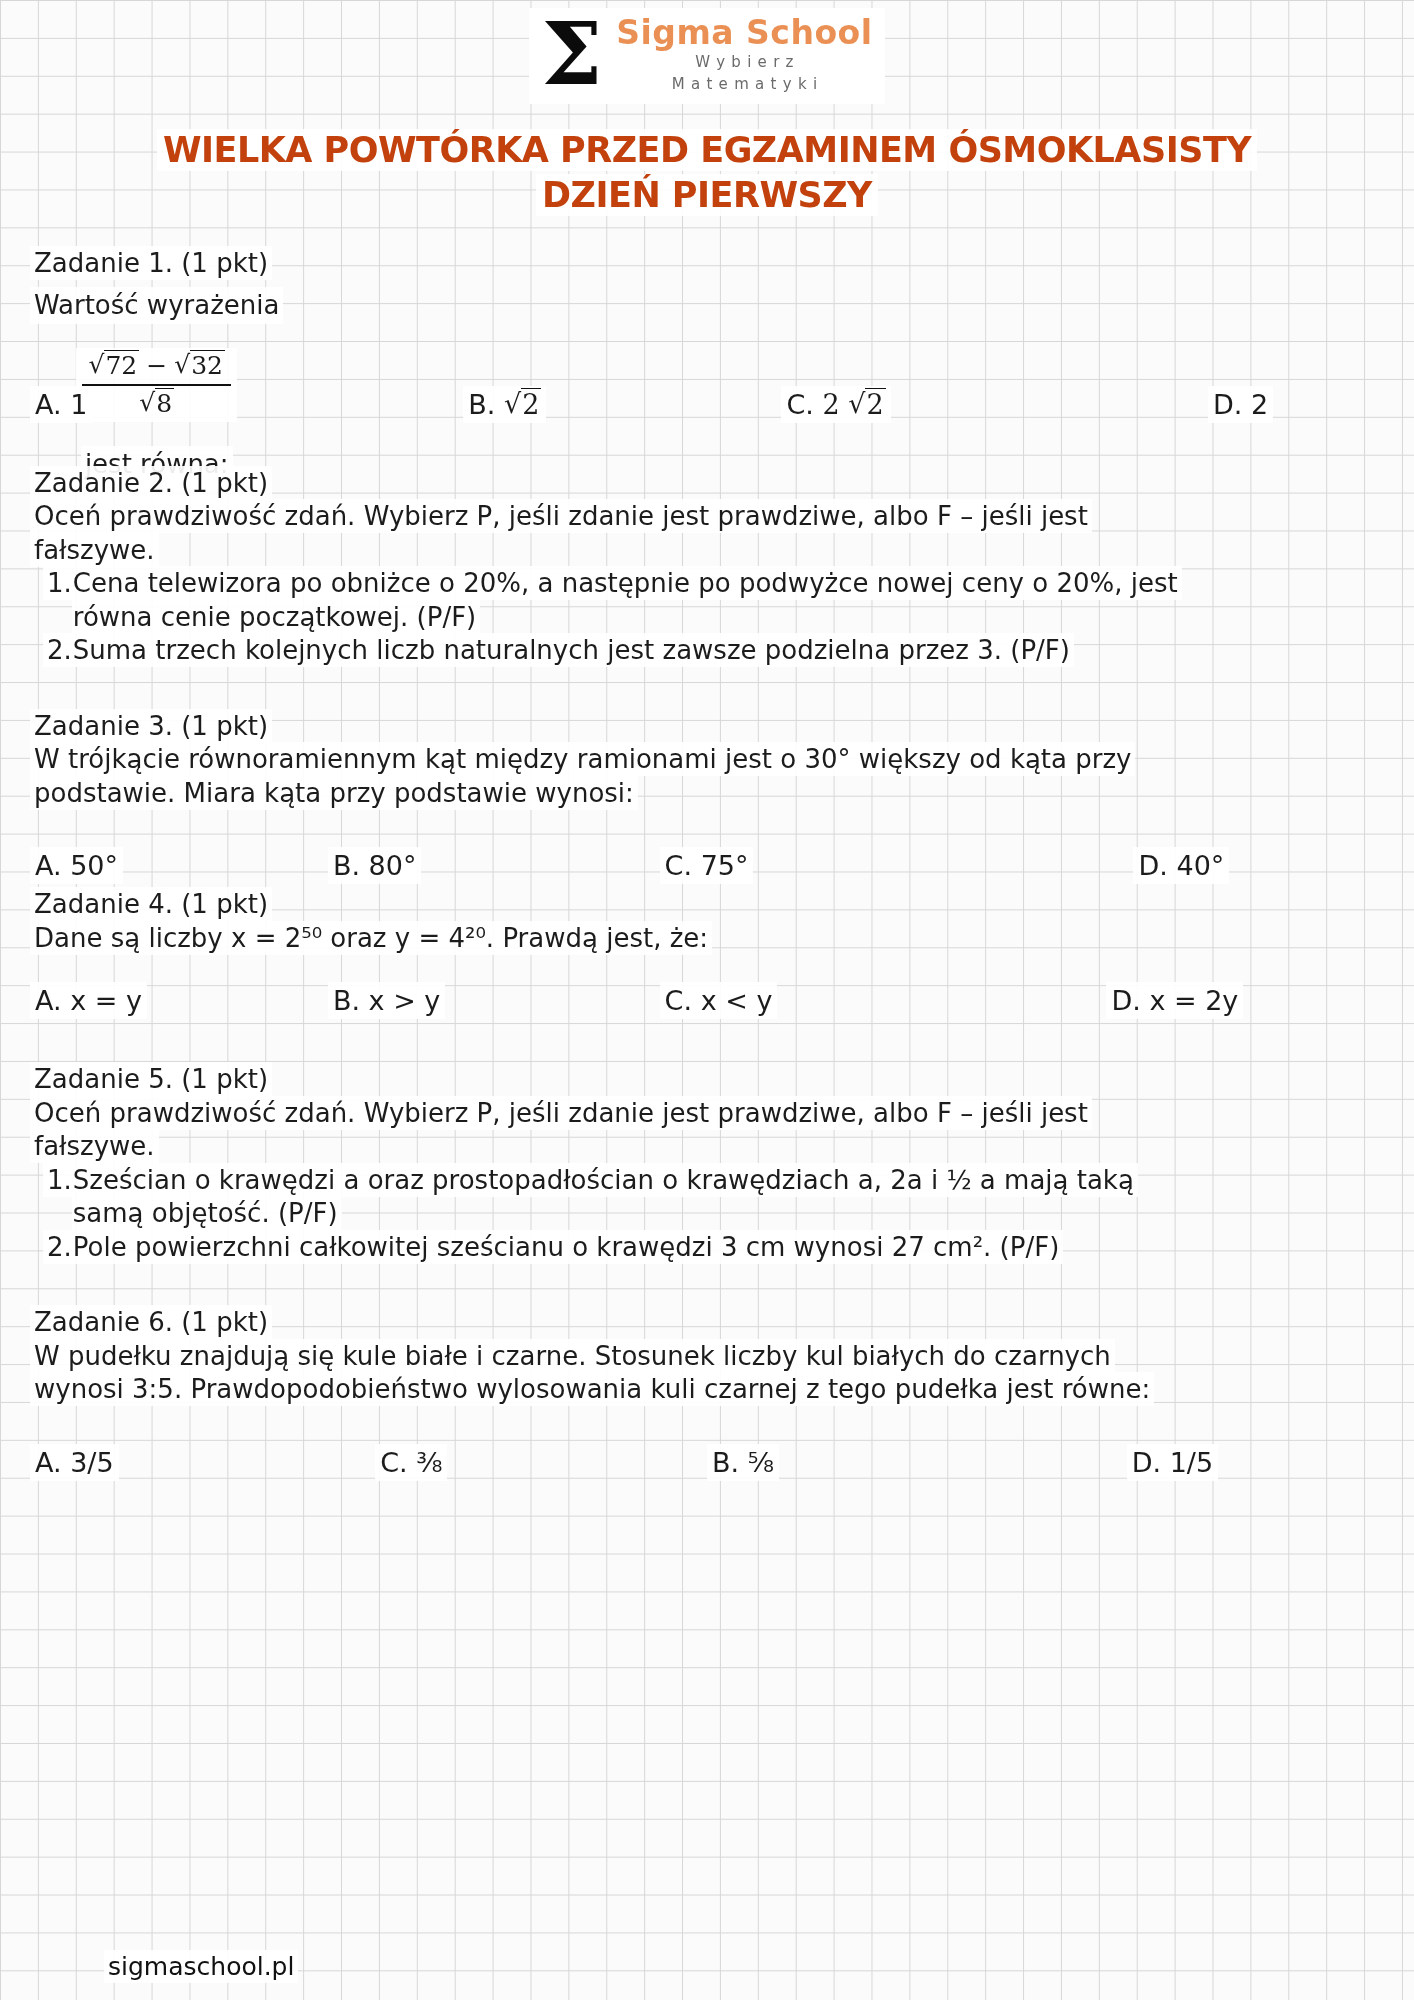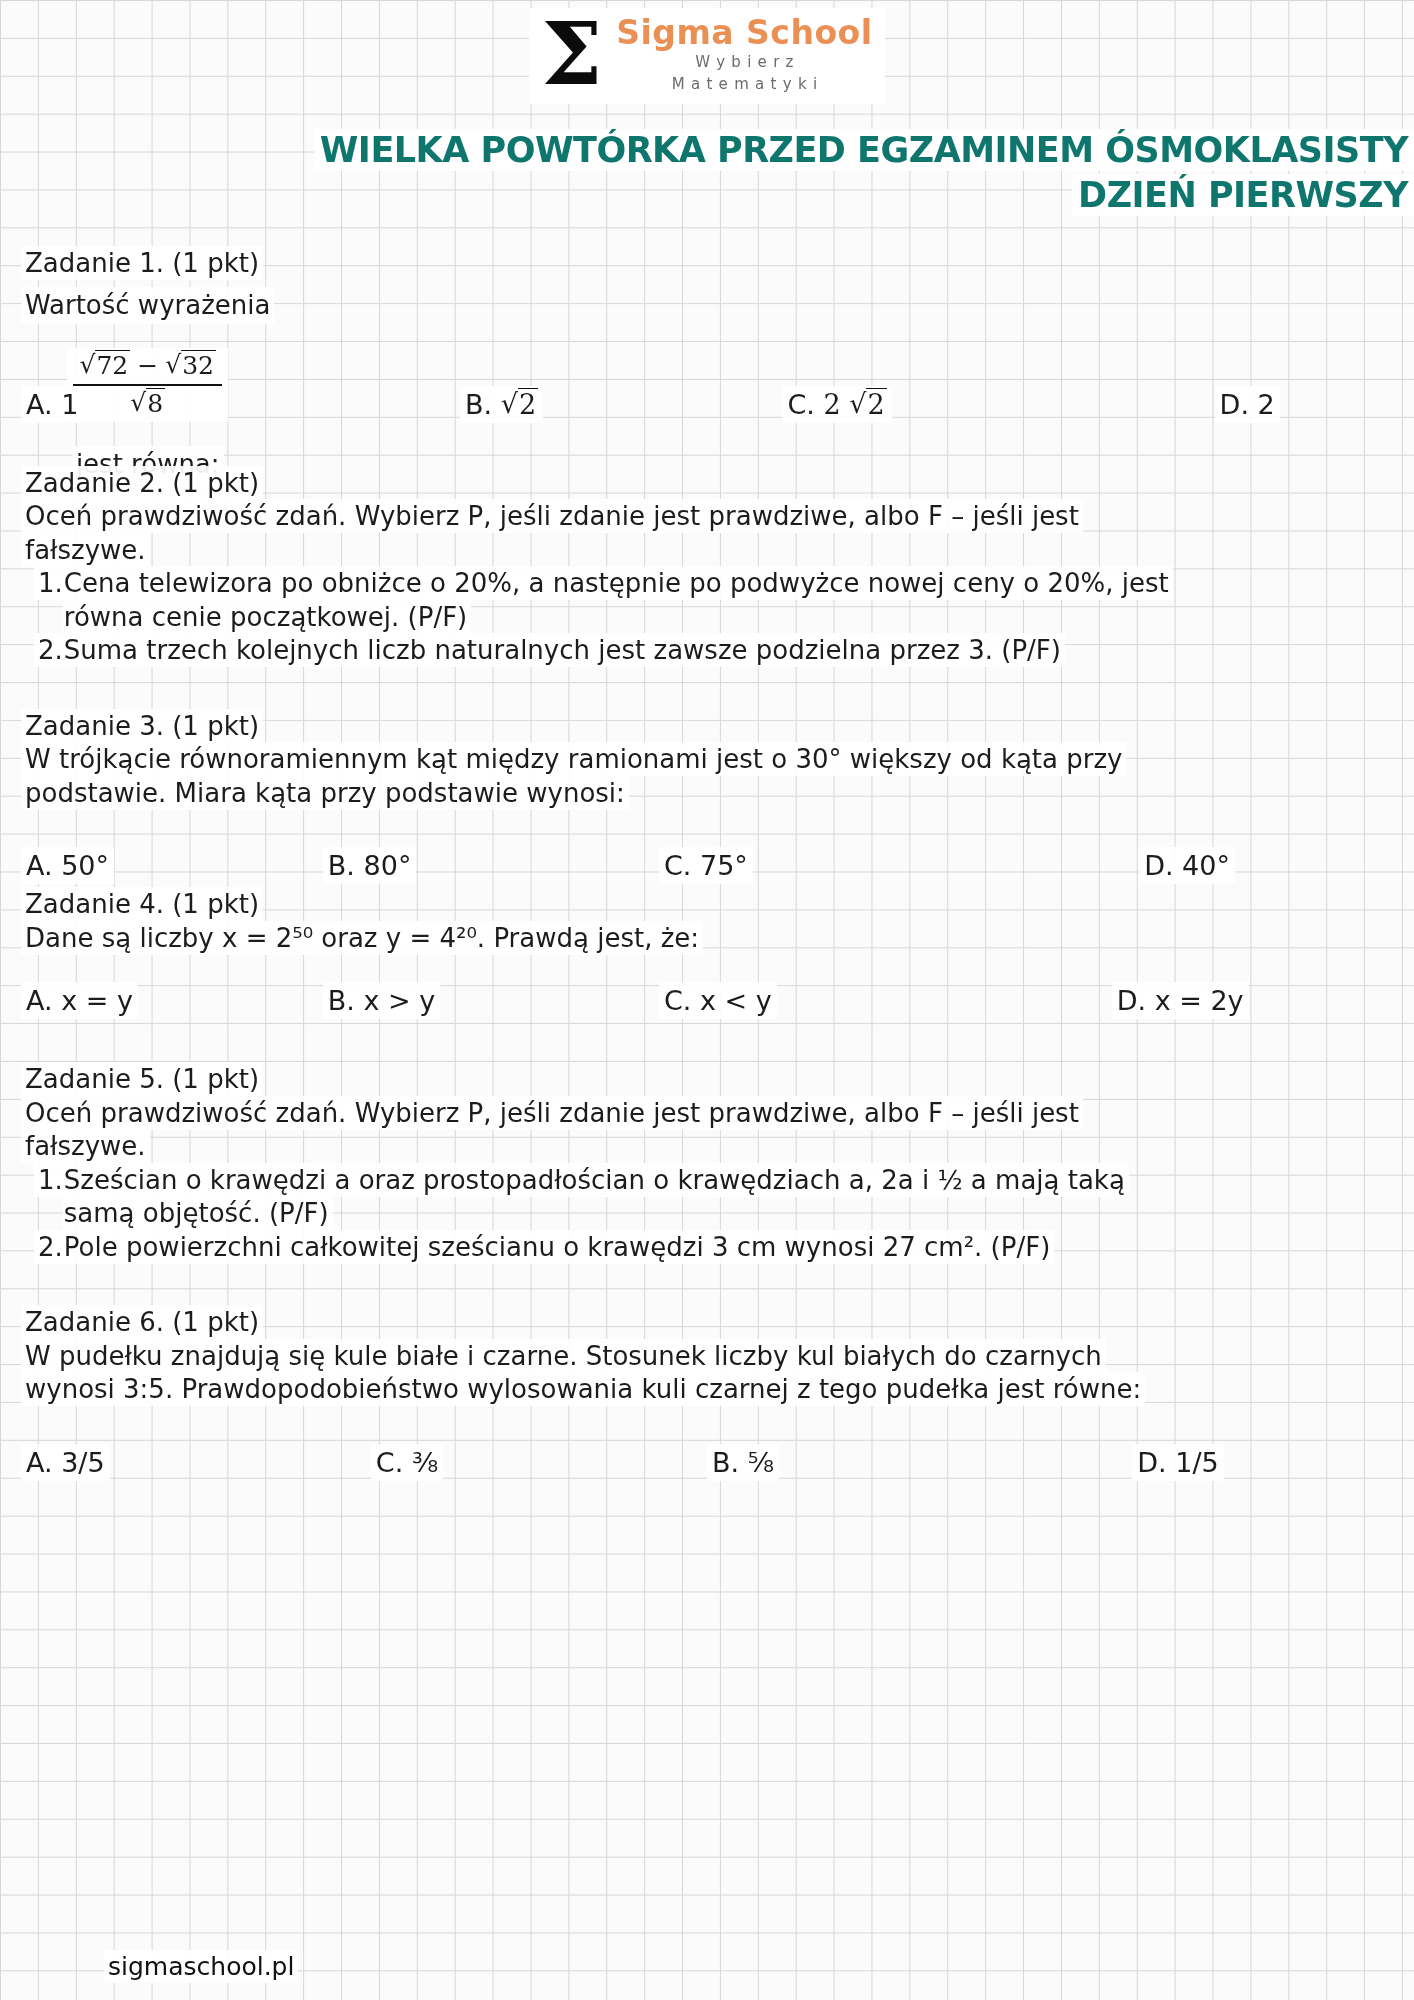--- a/index.html
+++ b/index.html
@@ -40,29 +40,29 @@
     font-size:33px;font-weight:bold;color:#ea9055;
     letter-spacing:0.5px;line-height:1.05;
   }
   .logo-sub{
     font-size:15px;color:#6b6b6b;letter-spacing:0.42em;
     line-height:1.5;margin-left:0.42em;
   }
 
   
   .title-line{
-    text-align:right;font-weight:bold;font-size:35px;line-height:44px;
-    letter-spacing:-0.5px;color:#0f766e;
+    text-align:center;font-weight:bold;font-size:35px;line-height:44px;
+    letter-spacing:-0.5px;color:#c2410c;
   }
   .title-1{margin-top:24px;}
   .title-2{margin-top:1px;}
   .title-line .band{padding:1px 6px;}
 
   
-  .content{padding:0 21px;font-size:26px;line-height:33.5px;}
+  .content{padding:0 30px;font-size:26px;line-height:33.5px;}
   .task{margin-top:0;}
   .task-title{margin:0;}
   .line{margin:0;}
   .mt-sec{margin-top:42px;}
 
   
   .stmt{display:flex;align-items:flex-start;padding-left:13px;margin-top:0;}
   .stmt .num{flex:0 0 auto;}
   .stmt .num .band{padding-right:0;}
   .stmt .stxt .band{padding-left:1px;}

